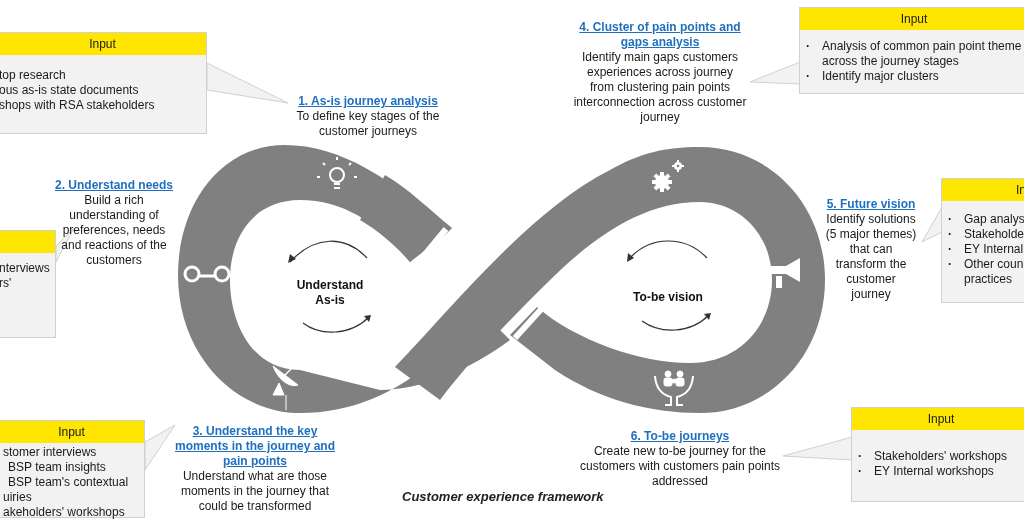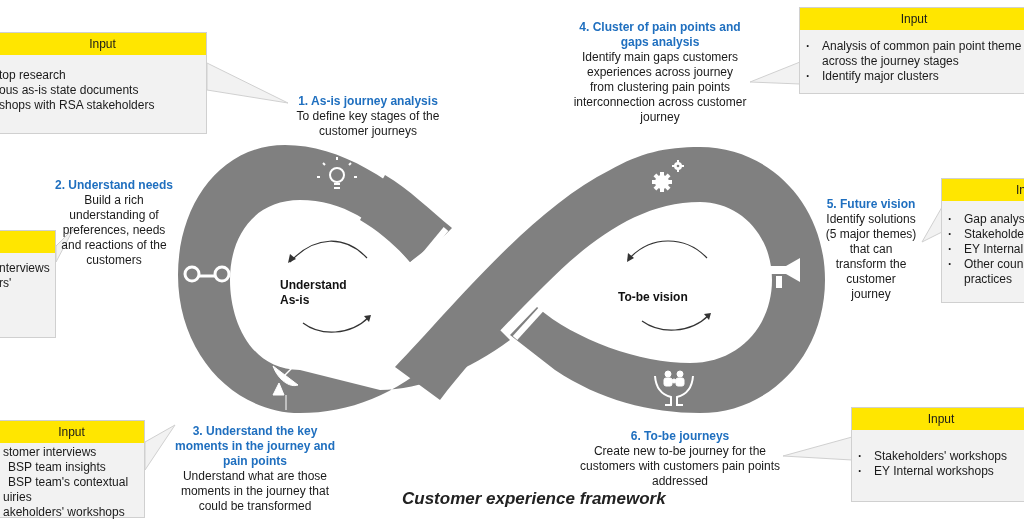--- a/index.html
+++ b/index.html
@@ -30,26 +30,26 @@
   }
   .input-list li { position: relative; }
   .input-list.bul li { padding-left: 20px; }
   .input-list.bul li::before {
     content: "\00B7"; position: absolute; left: 4px; top: 0; font-weight: bold;
   }
   
   .step {
     position: absolute; text-align: center; font-size: 12px; line-height: 15px;
   }
-  .step .title { color: #1f6fbf; font-weight: bold; }
+  .step .title { color: #1f6fbf; font-weight: bold; text-decoration: underline; }
   .lobe-label {
-    position: absolute; font-weight: bold; font-size: 12px; line-height: 15px; color:#111;
+    position: absolute; text-align: center; font-weight: bold; font-size: 12px; line-height: 15px; color:#111;
   }
   .caption {
-    position: absolute; font-style: italic; font-weight: bold; font-size: 17px; color:#222;
+    position: absolute; font-style: italic; font-weight: bold; font-size: 13px; color:#222;
   }
   svg { position: absolute; left: 0; top: 0; }
 </style>
 <style>.input-list.bul li.nob::before{content:"";}</style></head>
 <body>
 
 <svg width="1024" height="524">
 
   <polygon points="207,63 288,103 207,90" fill="#f2f2f2" stroke="#d0d0d0" stroke-width="1"></polygon>
   <polygon points="56,246 74,228 56,262" fill="#f2f2f2" stroke="#d0d0d0" stroke-width="1"></polygon>

